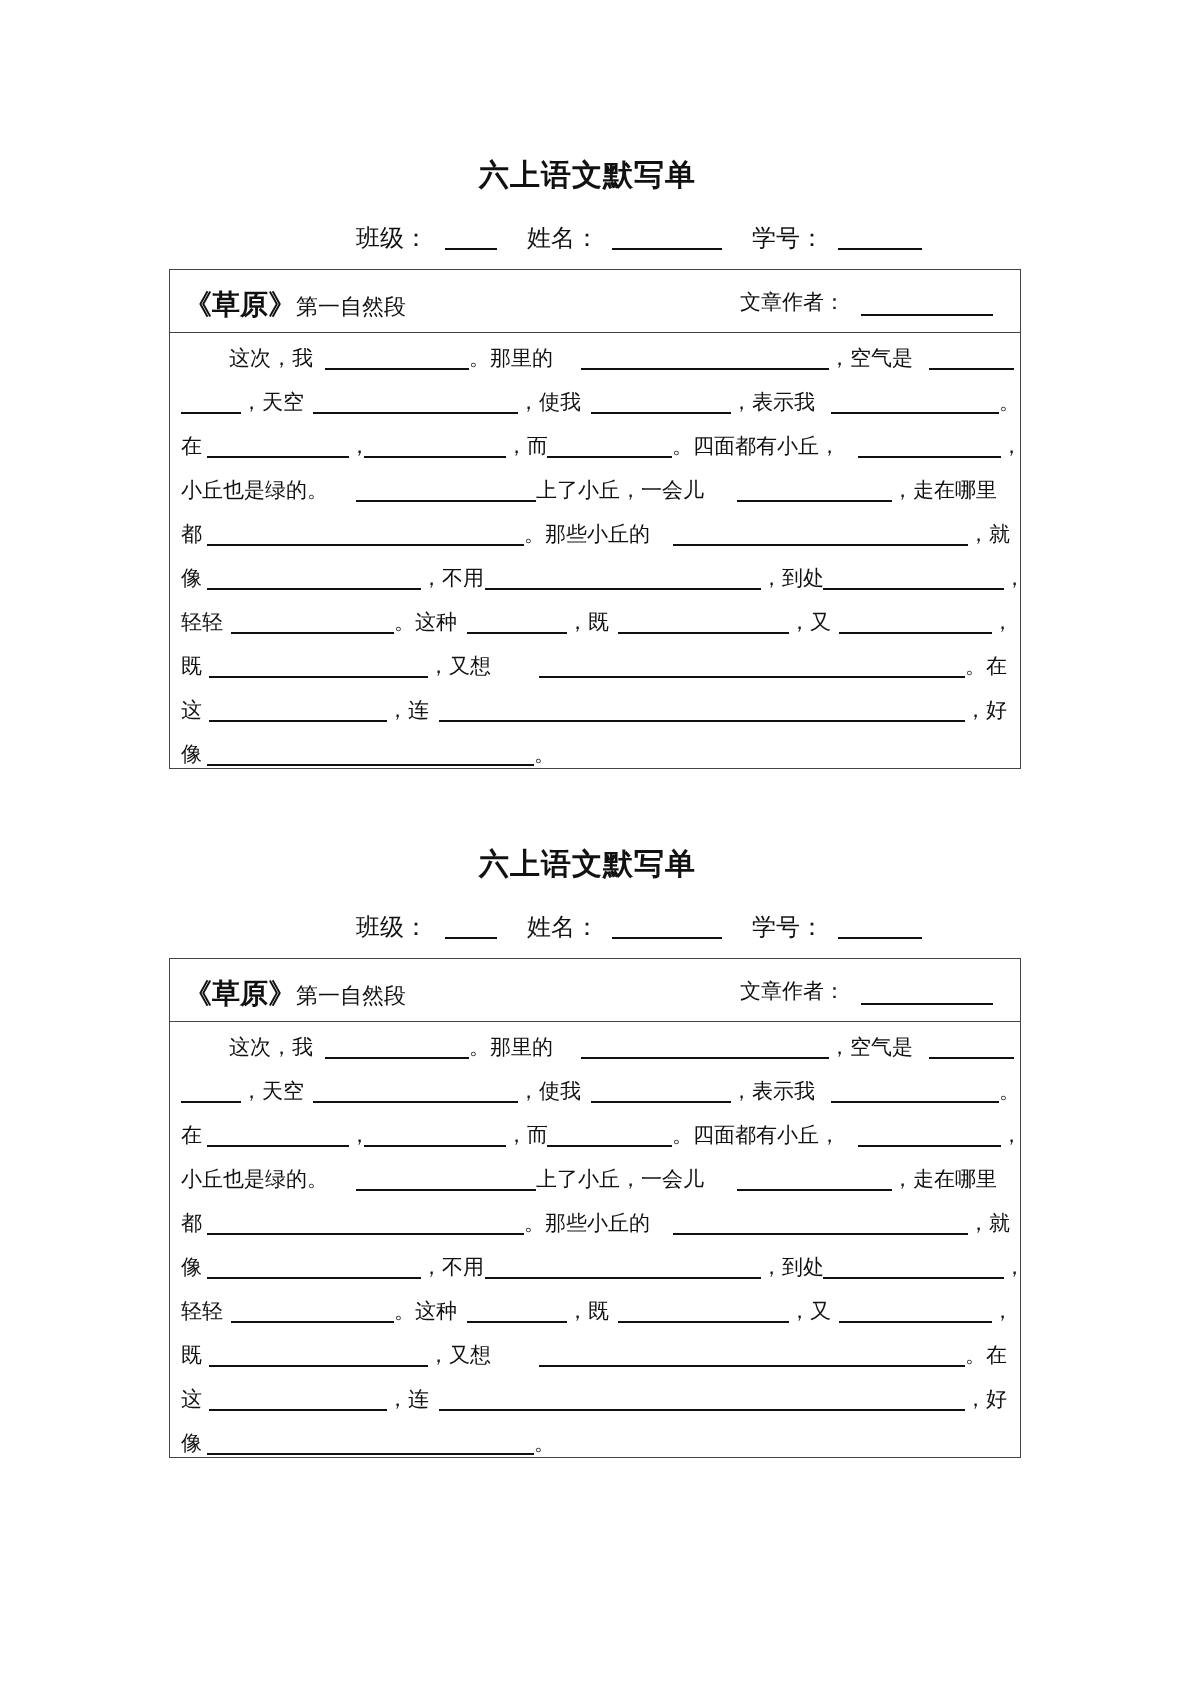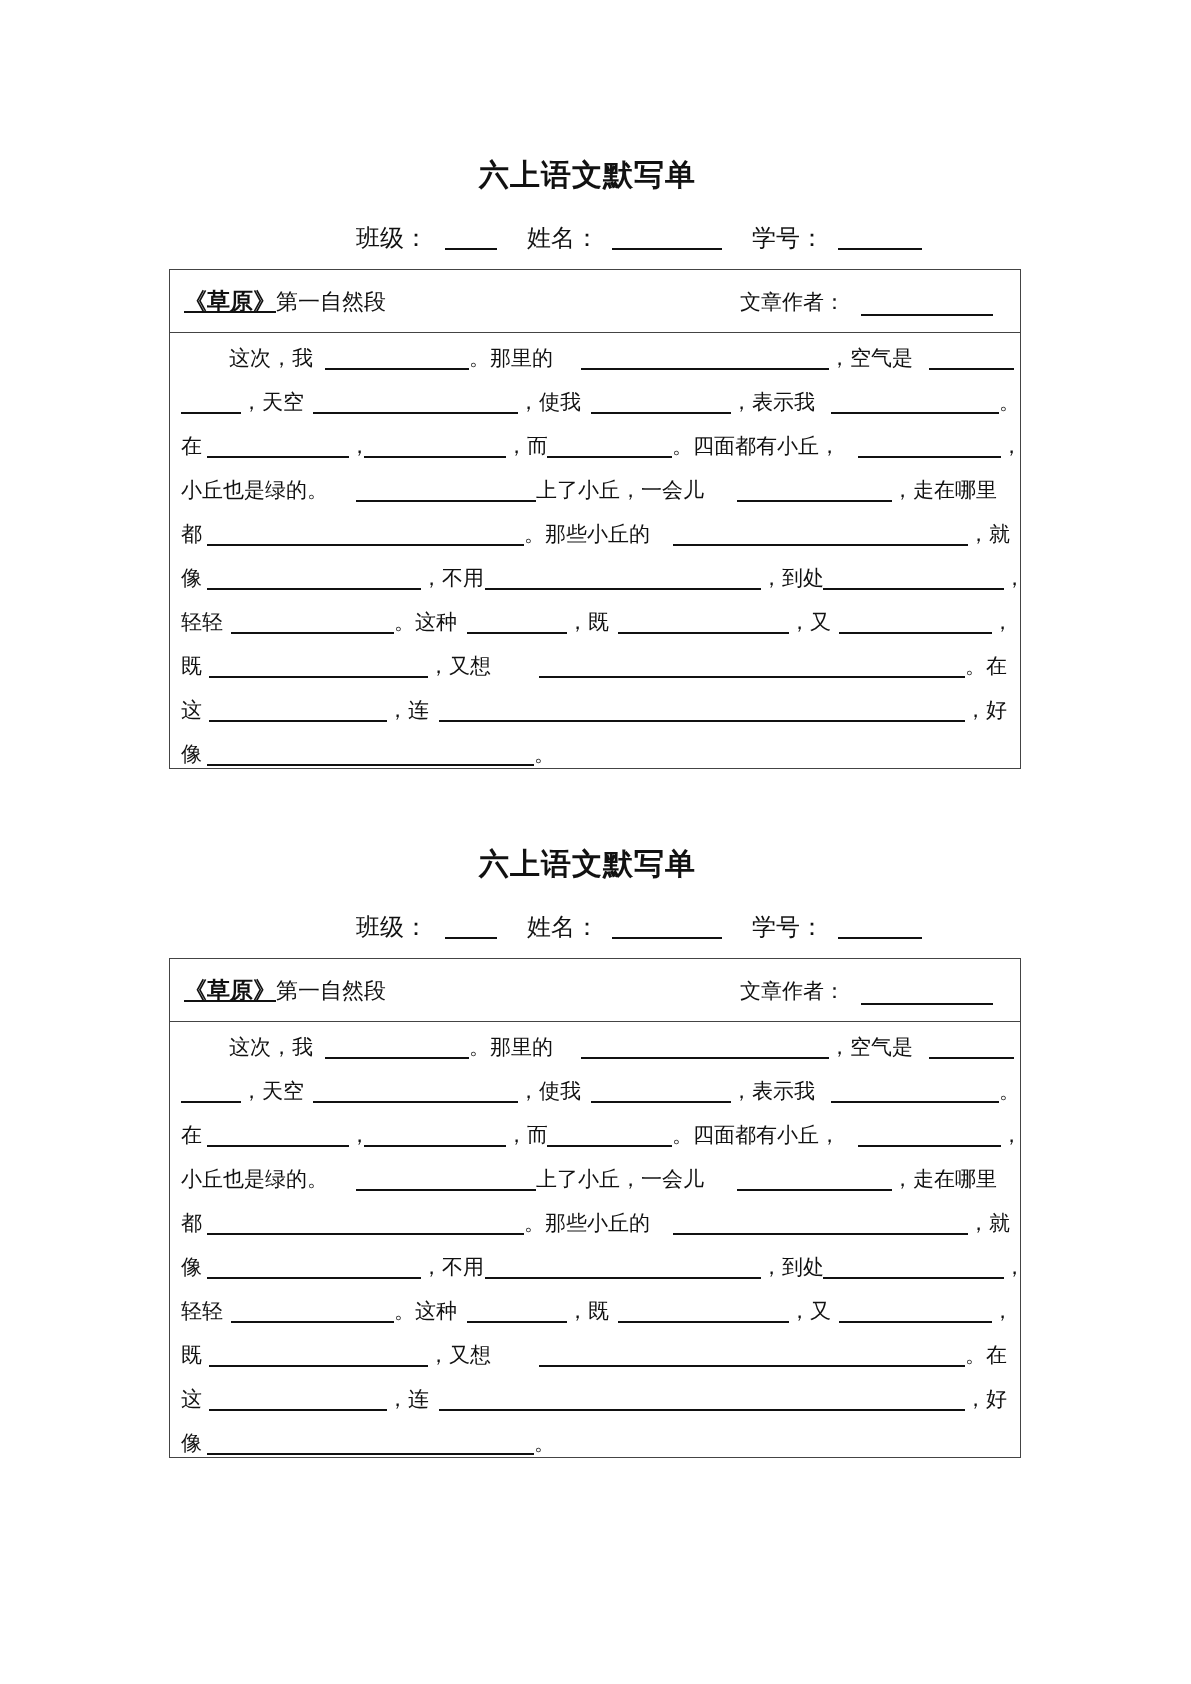--- a/index.html
+++ b/index.html
@@ -8,21 +8,21 @@
   .sheet { position: absolute; left: 0; width: 1191px; height: 690px; }
   .title { position: absolute; left: 0; width: 1191px; text-align: center;
            font-size: 30px; font-weight: bold; top: 155px; letter-spacing: 1px; margin-left: -8px; }
   .info { position: absolute; top: 222px; font-size: 24px; white-space: nowrap; }
   .info .lbl { position: absolute; top: 0; }
   .info .blank { position: absolute; top: 26px; height: 0; border-bottom: 2px solid #111; }
   .box { position: absolute; left: 169px; top: 269px; width: 852px; height: 500px;
          border: 1.5px solid #444; box-sizing: border-box; }
   .box .divider { position: absolute; left: 0; right: 0; top: 62px; border-top: 1.5px solid #444; }
   .hdr-left { position: absolute; left: 14px; top: 16px; font-size: 22px; white-space: nowrap; }
-  .hdr-left .book { font-weight: bold; font-size: 23px; text-decoration: underline; }
+  .hdr-left .book { font-weight: bold; font-size: 28px; }
   .hdr-right { position: absolute; left: 570px; top: 18px; font-size: 21px; white-space: nowrap; }
   .hdr-blank { position: absolute; left: 691px; top: 44px; width: 132px; border-bottom: 2px solid #111; }
   .line { position: absolute; left: 0; width: 852px; height: 40px; font-size: 21px; }
   .t { position: absolute; top: 8px; white-space: nowrap; }
   .b { position: absolute; top: 32px; height: 0; border-bottom: 2px solid #111; }
 </style>
 </head>
 <body>
 
 <div class="sheet" style="top:0;">

